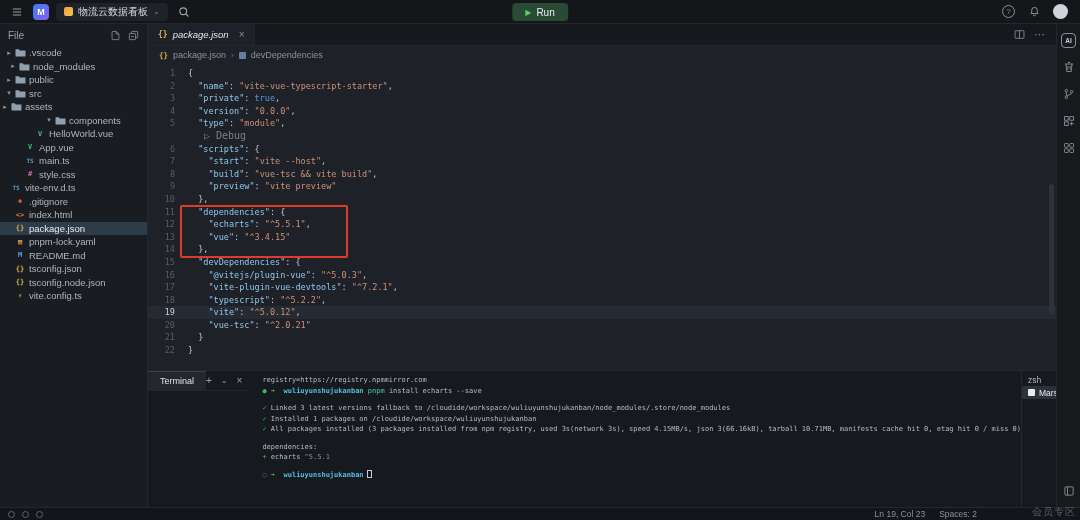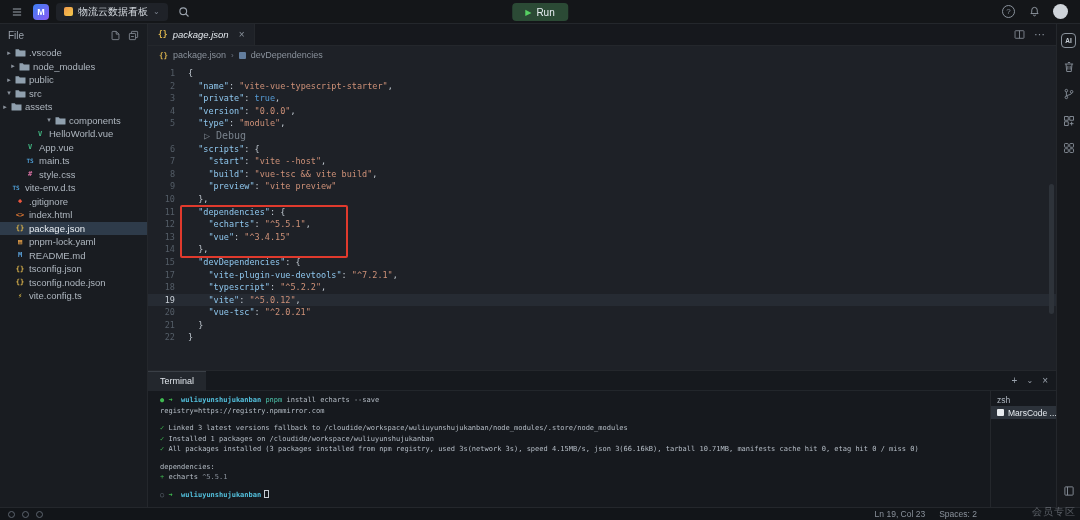--- a/index.html
+++ b/index.html
@@ -51,21 +51,21 @@
 .crow.cur{background:#262b33}
 .gut{width:40px;flex:none;text-align:right;padding-right:13px;color:#545d67}
 .crow.cur .gut{color:#c6cdd5}
 .ctext{white-space:pre}
 .tk-p{color:#c3cbd3}.tk-k{color:#8fc7ee}.tk-s{color:#ce9178}.tk-b{color:#569cd6}
 .lensrow{height:12.6px;line-height:12.6px;padding-left:56px;font-size:10px;color:#79828c;cursor:pointer}
 .annotation{position:absolute;left:32px;top:141px;width:168px;height:53px;border:2px solid #e03a2d;border-radius:2px;pointer-events:none}
 .scrollthumb{position:absolute;right:2px;top:120px;width:5px;height:130px;background:#2e333a;border-radius:3px;cursor:pointer}
 
 
-.terminal{position:absolute;left:148px;right:24px;top:370px;bottom:13px;background:#16191e;border-top:1px solid #24272c;display:flex;flex-direction:column;z-index:2}
+.terminal{position:absolute;left:148px;right:24px;top:370px;bottom:13px;background:#16191e;border-top:1px solid #24272c;display:flex;flex-direction:row;z-index:2}
 .term-head{height:20px;display:flex;align-items:center;border-bottom:1px solid #22262b;padding-right:8px}
 .term-tab{height:20px;display:flex;align-items:center;padding:0 12px;background:#23272d;color:#dfe4ea;font-size:9px;border-top:1px solid #3a3f46;cursor:pointer}
 .term-actions{margin-left:auto;display:flex;gap:9px;color:#9aa2ac;font-size:10px;align-items:center}
 .term-actions span{cursor:pointer;line-height:1}
 .term-body{flex:1;display:flex;min-height:0}
 .term-out{flex:1;padding:4px 0 0 12px;font-family:"DejaVu Sans Mono",monospace;font-size:7px;line-height:10.5px;overflow:hidden}
 .trm{white-space:pre;height:10.5px}
 .trm.blank{height:7px}
 .t-d{color:#b6bec7}.t-g{color:#3fb950}.t-cyan{color:#53c1de;font-weight:bold}.t-teal{color:#4ec9b0}.t-dim{color:#8a929c}.t-dot{color:#3fb950}.t-odot{color:#6b7480}
 .cursor{display:inline-block;width:5px;height:8px;border:1px solid #c8cdd4;margin-left:3px;vertical-align:-1px}
@@ -351,20 +351,24 @@
           </div>
           <div class="crow">
             <span class="gut">14</span>
             <span class="ctext"><span class="tk-p">  },</span></span>
           </div>
           <div class="crow">
             <span class="gut">15</span>
             <span class="ctext"><span class="tk-p">  </span><span class="tk-k">"devDependencies"</span><span class="tk-p">: {</span></span>
           </div>
           <div class="crow">
+            <span class="gut">16</span>
+            <span class="ctext"><span class="tk-p">    </span><span class="tk-k">"@vitejs/plugin-vue"</span><span class="tk-p">: </span><span class="tk-s">"^5.0.3"</span><span class="tk-p">,</span></span>
+          </div>
+          <div class="crow">
             <span class="gut">17</span>
             <span class="ctext"><span class="tk-p">    </span><span class="tk-k">"vite-plugin-vue-devtools"</span><span class="tk-p">: </span><span class="tk-s">"^7.2.1"</span><span class="tk-p">,</span></span>
           </div>
           <div class="crow">
             <span class="gut">18</span>
             <span class="ctext"><span class="tk-p">    </span><span class="tk-k">"typescript"</span><span class="tk-p">: </span><span class="tk-s">"^5.2.2"</span><span class="tk-p">,</span></span>
           </div>
           <div class="crow cur">
             <span class="gut">19</span>
             <span class="ctext"><span class="tk-p">    </span><span class="tk-k">"vite"</span><span class="tk-p">: </span><span class="tk-s">"^5.0.12"</span><span class="tk-p">,</span></span>
@@ -391,22 +395,22 @@
     <div class="term-head">
       <div class="term-tab">Terminal</div>
       <div class="term-actions">
         <span>+</span>
         <span style="font-size:8px">⌄</span>
         <span>×</span>
       </div>
     </div>
     <div class="term-body">
       <div class="term-out">
+          <div class="trm"><span class="t-d">registry=https://registry.npmmirror.com</span></div>
           <div class="trm"><span class="t-dot">● </span><span class="t-g">➜  </span><span class="t-cyan">wuliuyunshujukanban</span><span class="t-teal"> pnpm </span><span class="t-d">install echarts --save</span></div>
-          <div class="trm"><span class="t-d">registry=https://registry.npmmirror.com</span></div>
           <div class="trm blank"></div>
           <div class="trm"><span class="t-g">✓ </span><span class="t-d">Linked 3 latest versions fallback to /cloudide/workspace/wuliuyunshujukanban/node_modules/.store/node_modules</span></div>
           <div class="trm"><span class="t-g">✓ </span><span class="t-d">Installed 1 packages on /cloudide/workspace/wuliuyunshujukanban</span></div>
           <div class="trm"><span class="t-g">✓ </span><span class="t-d">All packages installed (3 packages installed from npm registry, used 3s(network 3s), speed 4.15MB/s, json 3(66.16kB), tarball 10.71MB, manifests cache hit 0, etag hit 0 / miss 0)</span></div>
           <div class="trm blank"></div>
           <div class="trm"><span class="t-d">dependencies:</span></div>
           <div class="trm"><span class="t-g">+ </span><span class="t-d">echarts </span><span class="t-dim">^5.5.1</span></div>
           <div class="trm blank"></div>
           <div class="trm"><span class="t-odot">○ </span><span class="t-g">➜  </span><span class="t-cyan">wuliuyunshujukanban</span><span class="cursor"></span></div>
         </div>

